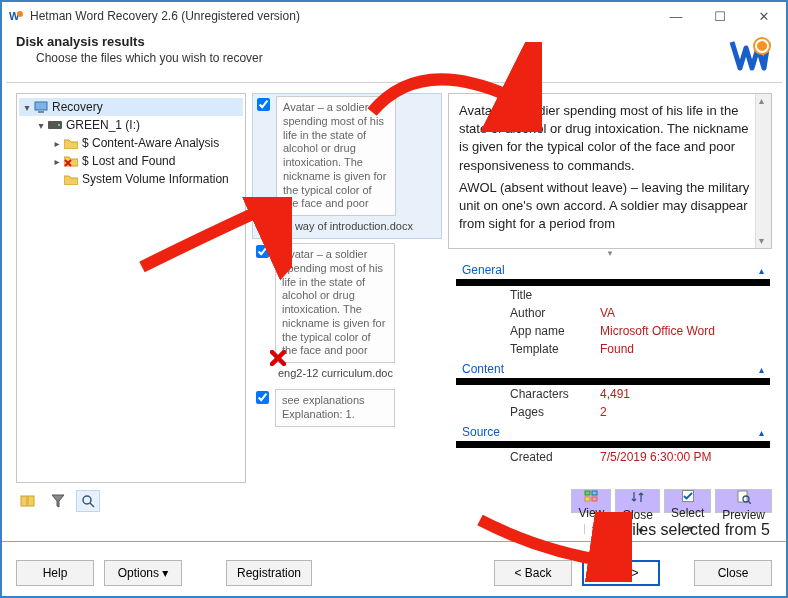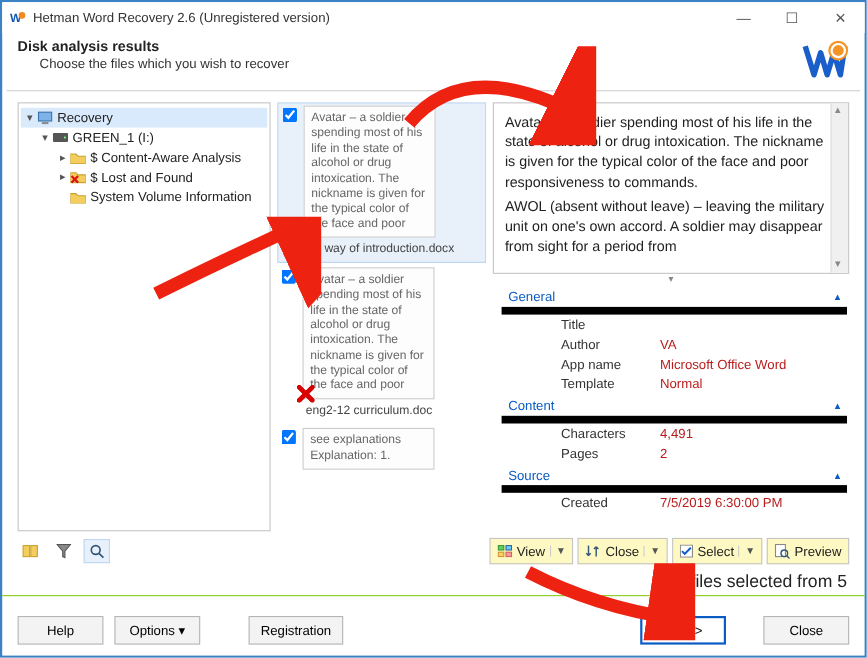--- a/index.html
+++ b/index.html
@@ -38,21 +38,21 @@
   .splitter { height: 8px; display:flex; align-items:center; justify-content:center; color:#888; font-size:9px; }
   .props { flex: 1; overflow: hidden; padding: 2px 2px 0 8px; }
   .sect-head { color: #0a5bc4; font-size: 12px; padding: 4px 0 2px 6px; border-bottom: 7px solid #000000; display:flex; justify-content:space-between; align-items:center; }
   .sect-head .caret { color:#0a5bc4; font-size:10px; padding-right:6px;}
   .prop-row { display: flex; padding: 2px 0 2px 6px; font-size: 12px; margin-left: 48px; }
   .prop-row .k { width: 90px; color: #333; }
   .prop-row .v { color: #b91c1c; }
   .toolbars { display: flex; align-items: center; padding: 6px 14px 2px 14px; gap: 6px; }
   .tbtn { width: 24px; height: 22px; border: 1px solid transparent; display: inline-flex; align-items: center; justify-content: center; font-size: 14px; }
   .right-tools { margin-left: auto; display: flex; gap: 4px; }
-  .split-btn { height: 24px; border: 1px solid #c5c5c5; background: #fef9c3; display: inline-flex; align-items: center; padding: 0 6px; font-size: 12px; gap: 4px; }
+  .split-btn { height: 24px; border: 1px solid #c5c5c5; background: #c4b5fd; display: inline-flex; align-items: center; padding: 0 6px; font-size: 12px; gap: 4px; flex-direction: column; }
   .split-btn .dd { border-left: 1px solid #ccc; padding-left: 5px; font-size: 9px; color: #555;}
   .status { text-align: right; padding: 6px 16px 0 0; font-size: 16px; color: #222; height: 22px; }
   .footer { display: flex; align-items: center; padding: 10px 14px 0 14px; gap: 10px; border-top: 1px solid #84cc16; margin-top: 4px; height: 52px;}
   .btn { min-width: 78px; height: 26px; border: 1px solid #b5b5b5; background: #f3f3f3; font-size: 12px; display: inline-flex; align-items: center; justify-content: center; padding: 0 10px; }
   .btn.primary { border: 2px solid #0a5bc4; background: #fff; }
   .spacer { flex: 1; }
   svg { display: block; }
   .arrow { position: absolute; pointer-events: none; z-index: 50; }
   .redx svg { filter: drop-shadow(0 0 0.5px #800);}
 </style>
@@ -204,21 +204,21 @@
         <div class="prop-row">
             <span class="k">Author</span>
             <span class="v">VA</span>
           </div>
         <div class="prop-row">
             <span class="k">App name</span>
             <span class="v">Microsoft Office Word</span>
           </div>
         <div class="prop-row">
             <span class="k">Template</span>
-            <span class="v">Normal</span>
+            <span class="v">Found</span>
           </div>
         <div class="sect-head">
             <span>Content</span>
             <span class="caret">▴</span>
           </div>
         <div class="prop-row">
             <span class="k">Characters</span>
             <span class="v">4,491</span>
           </div>
         <div class="prop-row">
@@ -302,20 +302,21 @@
   </div>
 
   <div class="status">5 files selected from 5</div>
 
   <div class="footer">
     <button class="btn">Help</button>
     <button class="btn">Options ▾</button>
     <div style="width:24px"></div>
     <button class="btn">Registration</button>
     <div class="spacer"></div>
+    <button class="btn">&lt; Back</button>
     <button class="btn primary">Next &gt;</button>
     <div style="width:14px"></div>
     <button class="btn">Close</button>
   </div>
 
   <svg class="arrow" style="left:360px; top:40px;" width="180" height="90">
     <defs>
         <marker id="ah1" markerWidth="14" markerHeight="14" refX="2" refY="6" orient="auto">
           <path d="M0 0 L14 6 L0 12 z" fill="#e21"></path>
         </marker>

